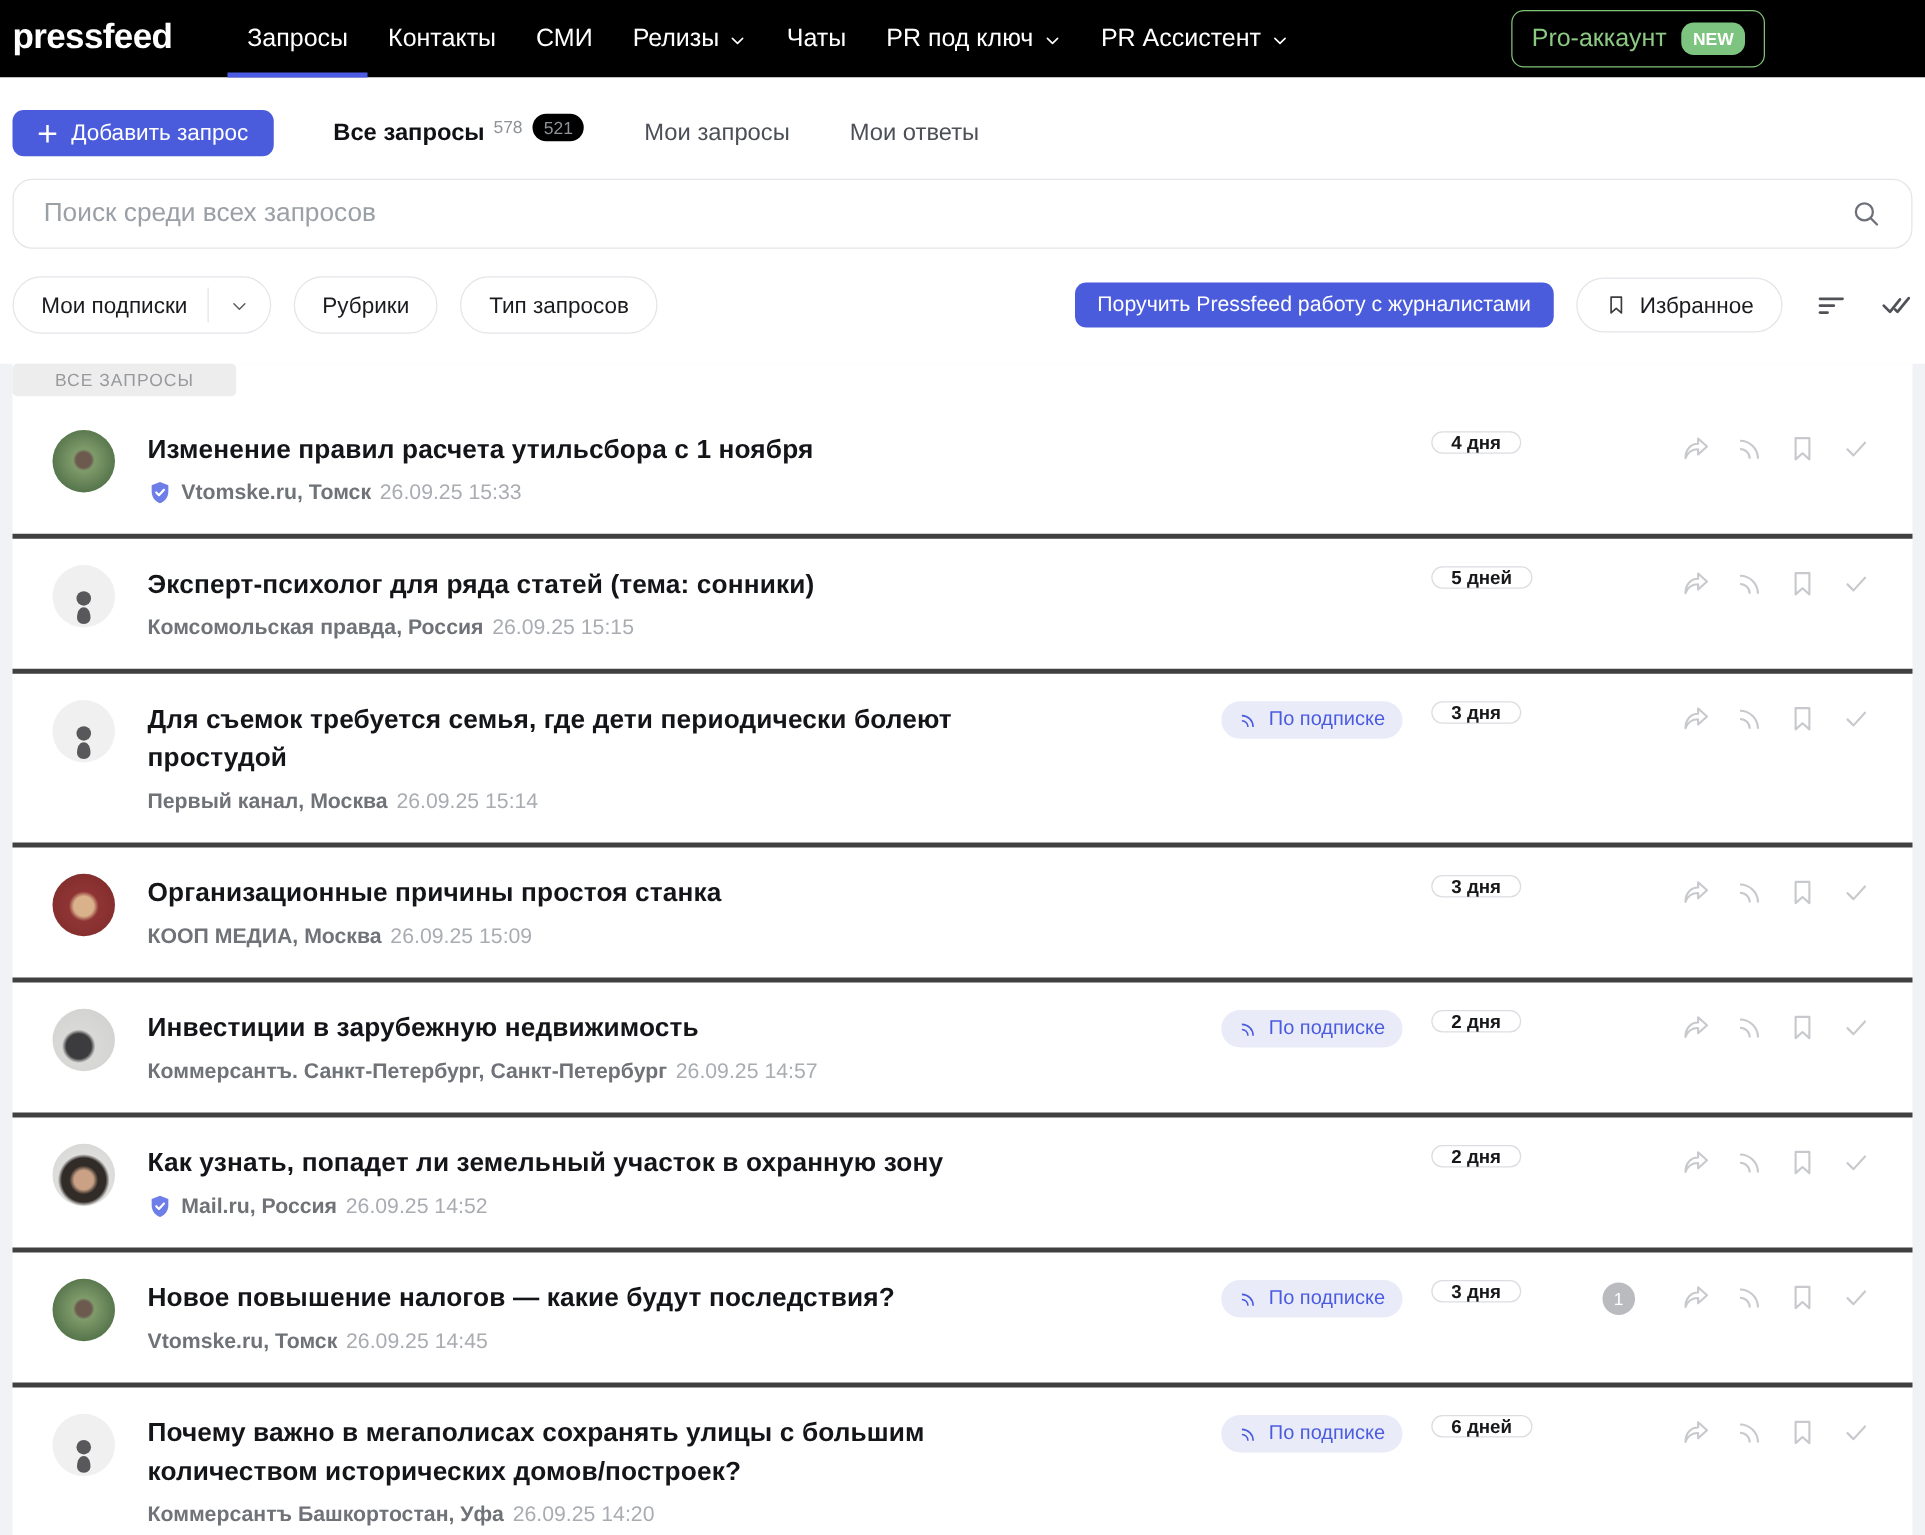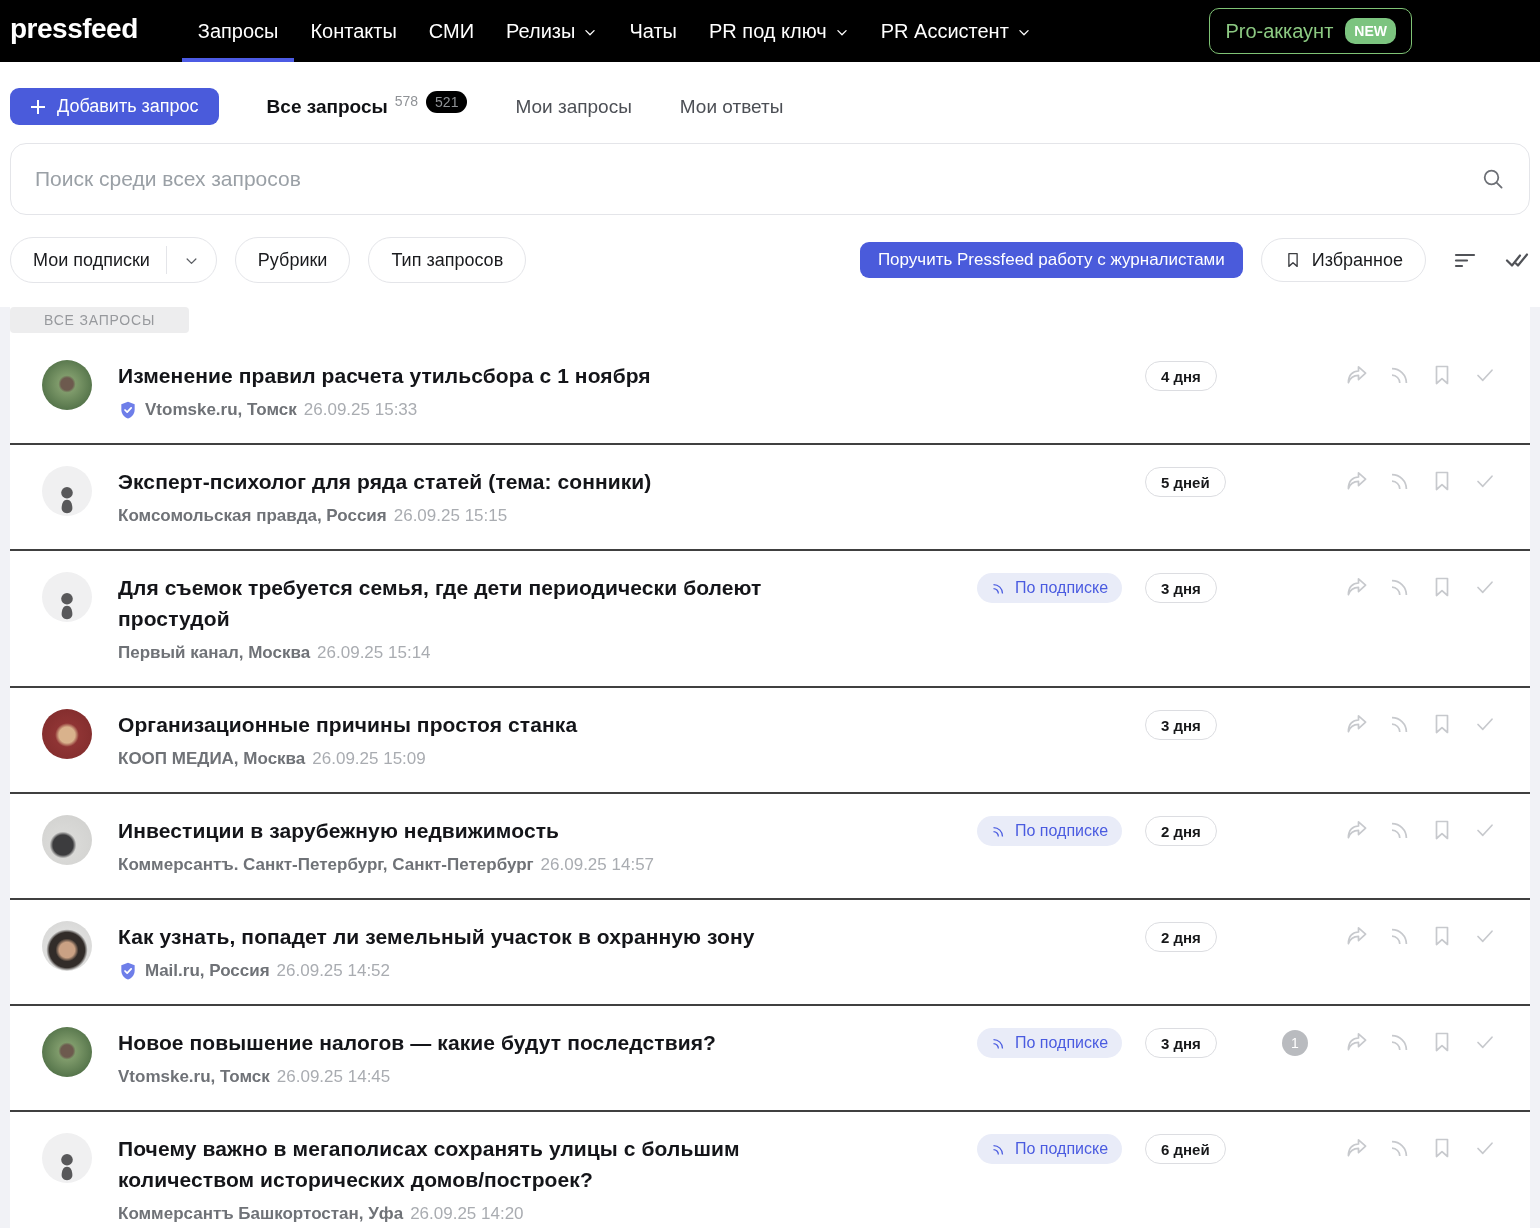--- a/index.html
+++ b/index.html
@@ -28,21 +28,21 @@
     font-family:inherit; }
   .plus-icon { width:16px; height:16px; stroke:#fff; stroke-width:2; }
   .tabs { display:flex; align-items:center; margin-left:48px; gap:48px; }
   .tab { display:flex; align-items:flex-start; font-size:19px; color:#4c4f55; cursor:pointer; }
   .tab.active .tab-label { font-weight:700; color:#101114; }
   .tab-count { color:#8f9296; font-size:14px; margin:-3px 0 0 7px; }
   .tab-badge { background:#000000; color:#8f9296; font-size:14px; border-radius:11px;
     padding:3px 9px; margin:-5px 0 0 8px; }
 
   
-  .search { margin:2px 10px 0; height:72px; background:#fff; border:1px solid #e4e5e9;
+  .search { margin:2px 10px 0; height:56px; background:#fff; border:1px solid #e4e5e9;
     border-radius:16px; display:flex; align-items:center; padding:0 24px; }
   .search input { flex:1; border:none; outline:none; font-size:21px; color:#222;
     font-family:inherit; background:transparent; }
   .search input::placeholder { color:#9aa0a6; }
   .search-icon { width:24px; height:24px; stroke:#6d7076; fill:none; stroke-width:1.8; }
 
   
   .filter-row { display:flex; align-items:center; margin:22px 10px 0; }
   .pill { display:flex; align-items:center; background:#fff; border:1px solid #e4e5e9;
     border-radius:24px; height:46px; padding:0 22px; font-size:18px; color:#1a1b1e; cursor:pointer; }
@@ -58,21 +58,21 @@
   .tool-icon { margin-left:26px; cursor:pointer; display:flex; }
   .tool-icon svg { width:26px; height:26px; stroke:#505257; fill:none; stroke-width:2.2; }
 
   
   .list-region { margin-top:24px; background:#f1f2f6; padding:0 10px; min-height:920px; }
   .list-card { background:#fff; min-height:920px; }
   .section-chip { display:inline-block; background:#ededee; color:#97999d; font-size:14px;
     letter-spacing:0.8px; padding:5px 34px; border-radius:4px; }
   .rows { margin-top:6px; }
   .row { display:flex; align-items:flex-start; padding:21px 33px 23px 32px; }
-  .row + .row { border-top:2px solid #404040; }
+  .row + .row { border-top:4px solid #404040; }
   .avatar { flex:0 0 50px; width:50px; height:50px; border-radius:50%; margin-right:26px;
     overflow:hidden; display:flex; align-items:flex-end; justify-content:center; }
   .avatar svg { width:34px; height:34px; display:block; }
   .av-sil { background:#f0f0f1; }
   .av-green { background:radial-gradient(circle at 50% 48%, #6d5a4e 0 17%, #7f9b6b 24%, #57764c 70%, #46603e 100%); }
   .av-red { background:radial-gradient(circle at 50% 52%, #d9b28c 0 22%, #8f3434 33%, #7d2a2a 100%); }
   .av-gray { background:radial-gradient(circle at 42% 60%, #3c3c3e 0 24%, #d9d9d7 32%, #cfcfcd 100%); }
   .av-woman { background:radial-gradient(circle at 50% 58%, #caa184 0 20%, #322c29 30% 46%, #dededd 54%, #d3d3d2 100%); }
   .row-body { flex:1; min-width:0; padding-right:10px; }
   .row-title { font-size:21px; font-weight:700; color:#141519; line-height:31px;
@@ -80,21 +80,21 @@
   .row-meta { display:flex; align-items:center; margin-top:9px; font-size:17px; }
   .shield { width:20px; height:20px; margin-right:7px; flex:0 0 auto; }
   .src { color:#6f7277; font-weight:600; }
   .ts { color:#a9acb1; margin-left:7px; }
   .col-sub { flex:0 0 168px; display:flex; }
   .badge-sub { display:flex; align-items:center; gap:9px; background:#e9ecf8; color:#4a5be0;
     border-radius:16px; height:30px; padding:0 14px; font-size:16px; margin-top:1px; cursor:pointer; }
   .rss-blue { width:15px; height:15px; stroke:#4a5be0; fill:none; stroke-width:2; }
   .col-days { flex:0 0 100px; display:flex; }
   .days-pill { display:flex; align-items:center; border:1px solid #dcdde1; border-radius:16px;
-    height:30px; padding:0 15px; font-size:15px; font-weight:700; color:#17181a; margin-top:1px;
+    height:18px; padding:0 15px; font-size:15px; font-weight:700; color:#17181a; margin-top:1px;
     background:#fff; white-space:nowrap; }
   .col-unread { flex:0 0 100px; display:flex; justify-content:center; }
   .unread { width:26px; height:26px; border-radius:50%; background:#b9bbbf; color:#fff;
     font-size:14px; display:flex; align-items:center; justify-content:center; margin-top:3px; }
   .col-icons { flex:0 0 152px; display:flex; justify-content:space-between; margin-top:3px; }
   .col-icons .ric { cursor:pointer; display:flex; }
   .col-icons svg { width:24px; height:24px; stroke:#c7c9cd; fill:none; stroke-width:1.7; }
 </style>
 </head>
 <body>

